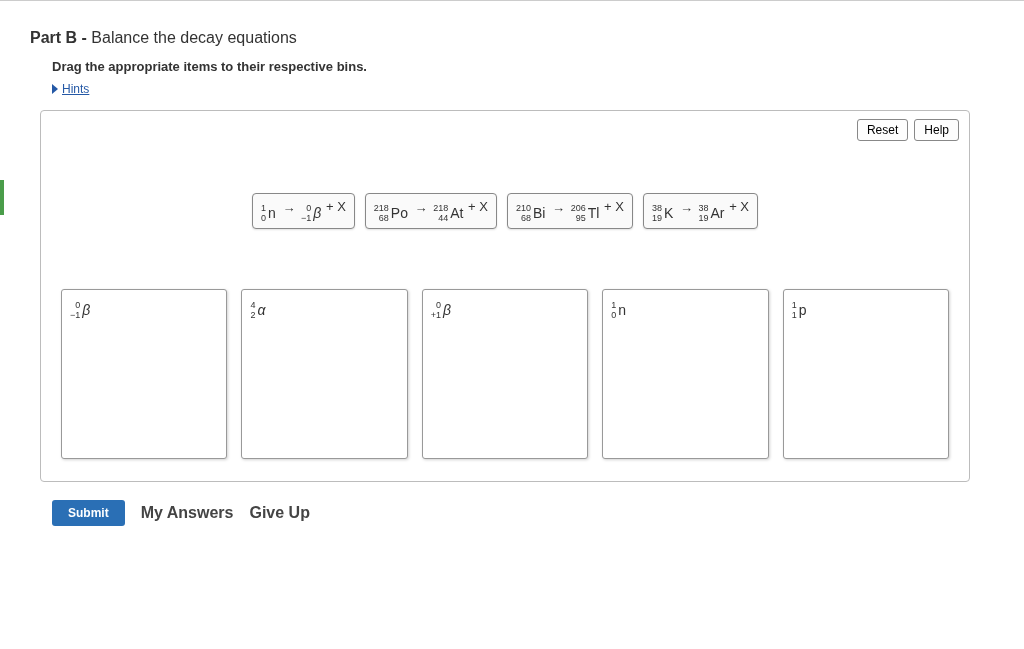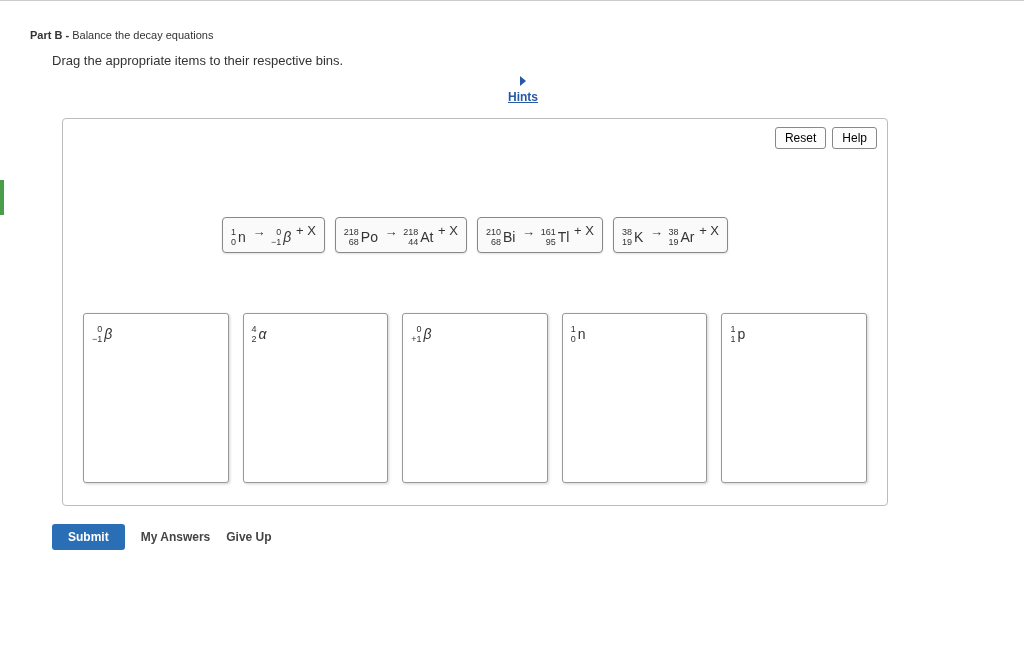--- a/index.html
+++ b/index.html
@@ -12,44 +12,43 @@
   }
   .edge-green {
     position: absolute; left:0; top:180px; width:4px; height:35px; background:#4a9d4a;
   }
   hr.top {
     border: none; border-top:1px solid #ccc; margin:0 0 10px 0;
   }
   .container {
     padding: 10px 30px 40px 30px;
   }
-  .part-title { font-size:11px; margin:8px 0 12px 0;}
+  .part-title { font-size:16px; margin:8px 0 12px 0;}
   .part-title b { font-weight:bold;}
   .subtext { margin: 0 0 8px 22px; font-size:13px; }
-  .bold { font-weight:normal;}
+  .bold { font-weight:bold;}
   .hints {
     margin: 6px 0 14px 22px;
     color: #2559a6;
-    font-weight: bold;
+    font-weight: normal;
     font-size: 12px;
     display: flex; align-items: center; gap:4px;
     cursor: pointer;
     text-decoration: underline;
-    flex-direction: column;
   }
   .hints .tri {
     width:0;height:0;border-top:5px solid transparent;border-bottom:5px solid transparent;border-left:6px solid #2559a6;
     text-decoration: none; display:inline-block;
   }
   .arena {
-    margin-left: 32px;
+    margin-left: 10px;
     border: 1px solid #bcbcbc;
     border-radius: 4px;
-    padding: 28px 14px 22px 14px;
-    width: 826px;
+    padding: 12px 14px 22px 14px;
+    width: 930px;
     background: #fff;
     position: relative;
   }
   .toolbar { position:absolute; right:10px; top:8px; display:flex; gap:6px;}
   .tbtn {
     border:1px solid #888; background:#fdfdfd; padding:3px 9px; font-size:12px;
     border-radius:3px; cursor:pointer; font-family:inherit;
   }
   .tbtn b { font-weight:normal;}
   .item-row {
@@ -73,21 +72,21 @@
     box-shadow: 1px 1px 3px rgba(0,0,0,0.18);
   }
   .bin-label {
     position:absolute; top:6px; left:8px; font-size:13px;
   }
   .buttons { margin: 18px 0 0 22px; display:flex; align-items:center; gap:16px;}
   .submit {
     background:#2a6fb5; color:#fff; border:none; padding:6px 16px;
     font-weight:bold; font-size:12px; border-radius:3px; cursor:pointer;text-align:center;
   }
-  .linkbtn { color:#444; font-size:12px; font-weight:bold; cursor:pointer;}
+  .linkbtn { color:#444; font-size:16px; font-weight:bold; cursor:pointer;}
   
   .nuc { display:inline-flex; align-items:center; }
   .stack {
     display:inline-flex; flex-direction:column; align-items:flex-end;
     font-size:9px; line-height:10px; margin-right:1px;
   }
   .sym { font-size:14px; padding:0 1px;}
   .arrow { padding: 0 2px; position:relative; top:1px;}
   .it { font-style: italic; }
 </style>
@@ -161,21 +160,21 @@
         <span class="nuc">
           <span class="stack">
               <span>210</span>
               <span>68</span>
             </span>
           <span class="sym">Bi</span>
         </span>
         <span class="arrow">→</span>
         <span class="nuc">
           <span class="stack">
-              <span>161</span>
+              <span>206</span>
               <span>95</span>
             </span>
           <span class="sym">Tl</span>
         </span>
         <span> + X</span>
       </div>
 
       <div class="chip">
         <span class="nuc">
           <span class="stack">

